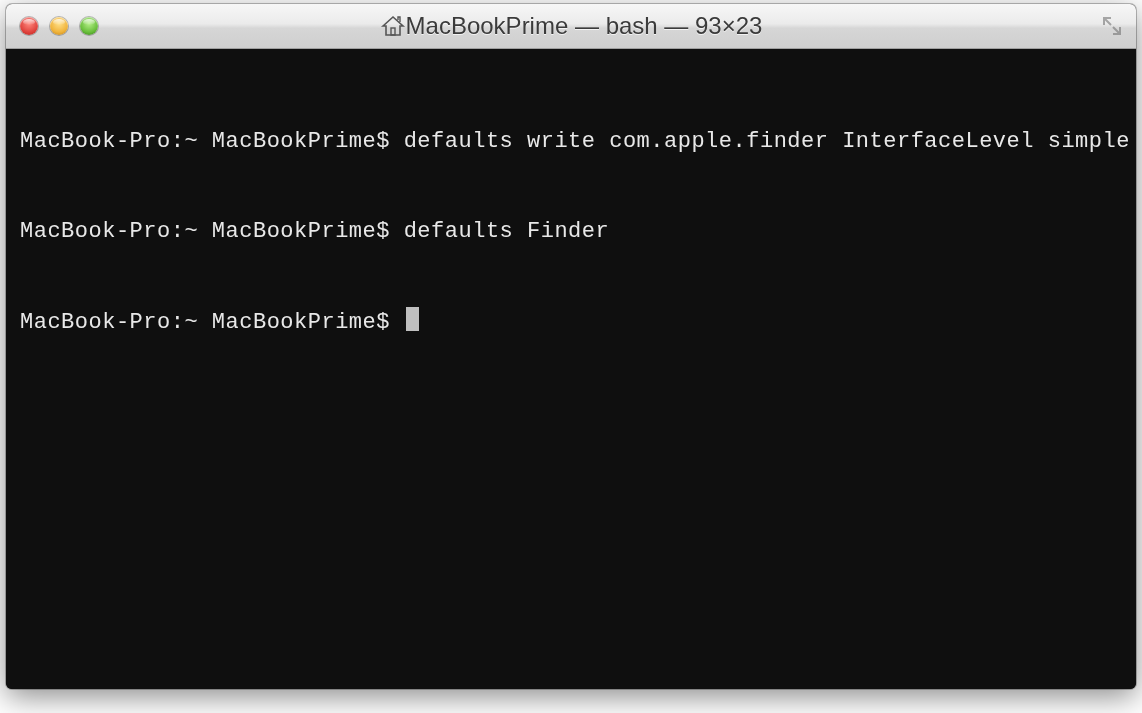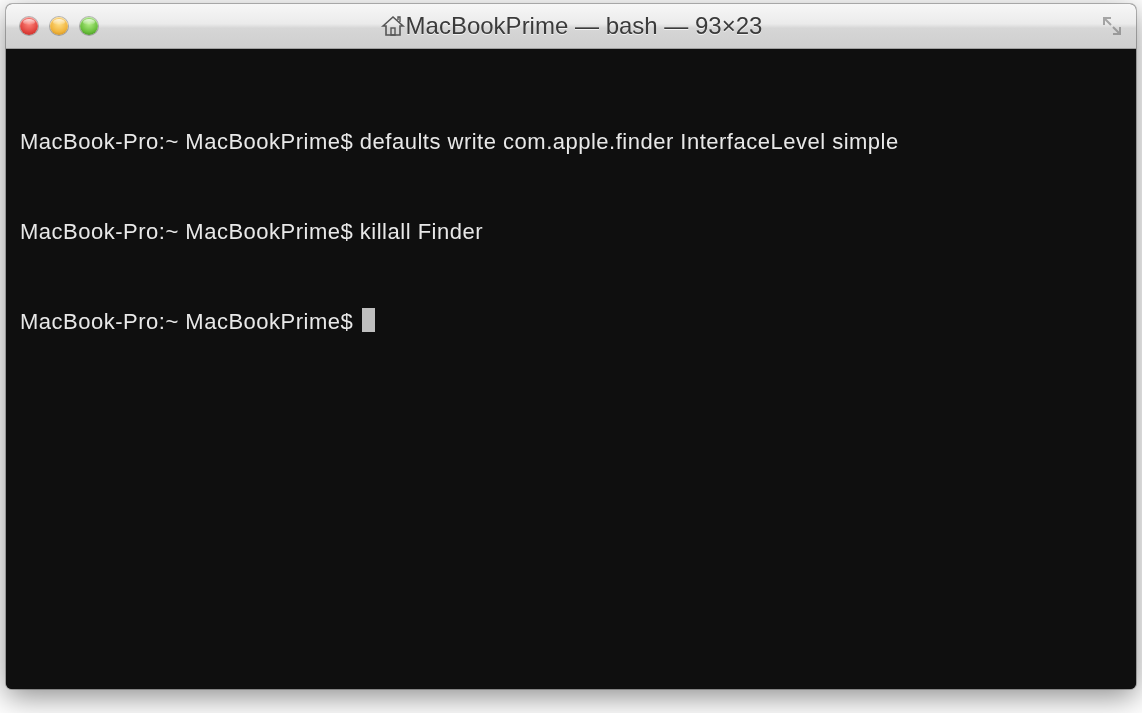--- a/index.html
+++ b/index.html
@@ -70,21 +70,21 @@
     width: 28px;
     height: 28px;
     display:flex;
     align-items:center;
     justify-content:center;
     opacity:0.55;
   }
   .terminal-body {
     background: #0f0f0f;
     color: #e8e8e8;
-    font-family: Liberation Sans, sans-serif;
+    font-family: Liberation Mono, monospace;
     font-size: 22px;
     line-height: 30px;
     padding: 18px 14px 14px 14px;
     height: 640px;
     box-sizing: border-box;
     letter-spacing: 0.5px;
     white-space: pre;
     position: relative;
   }
   .term-line { display:block; }
@@ -120,16 +120,16 @@
     <div class="fullscreen-btn">
       <svg width="20" height="20" viewBox="0 0 20 20">
         <path d="M2 9 L2 2 L9 2 M2 2 L9 9" fill="none" stroke="#6a6a6a" stroke-width="2"></path>
         <path d="M18 11 L18 18 L11 18 M18 18 L11 11" fill="none" stroke="#6a6a6a" stroke-width="2"></path>
       </svg>
     </div>
   </div>
 
   <div class="terminal-body">
     <span class="term-line"><span>MacBook-Pro:~ MacBookPrime$ </span><span>defaults write com.apple.finder InterfaceLevel simple</span></span>
-    <span class="term-line"><span>MacBook-Pro:~ MacBookPrime$ </span><span>killall Finder</span></span>
+    <span class="term-line"><span>MacBook-Pro:~ MacBookPrime$ </span><span>defaults Finder</span></span>
     <span class="term-line"><span>MacBook-Pro:~ MacBookPrime$ </span><span></span><span class="cursor"></span></span>
   </div>
 </div>
 
 </body></html>

